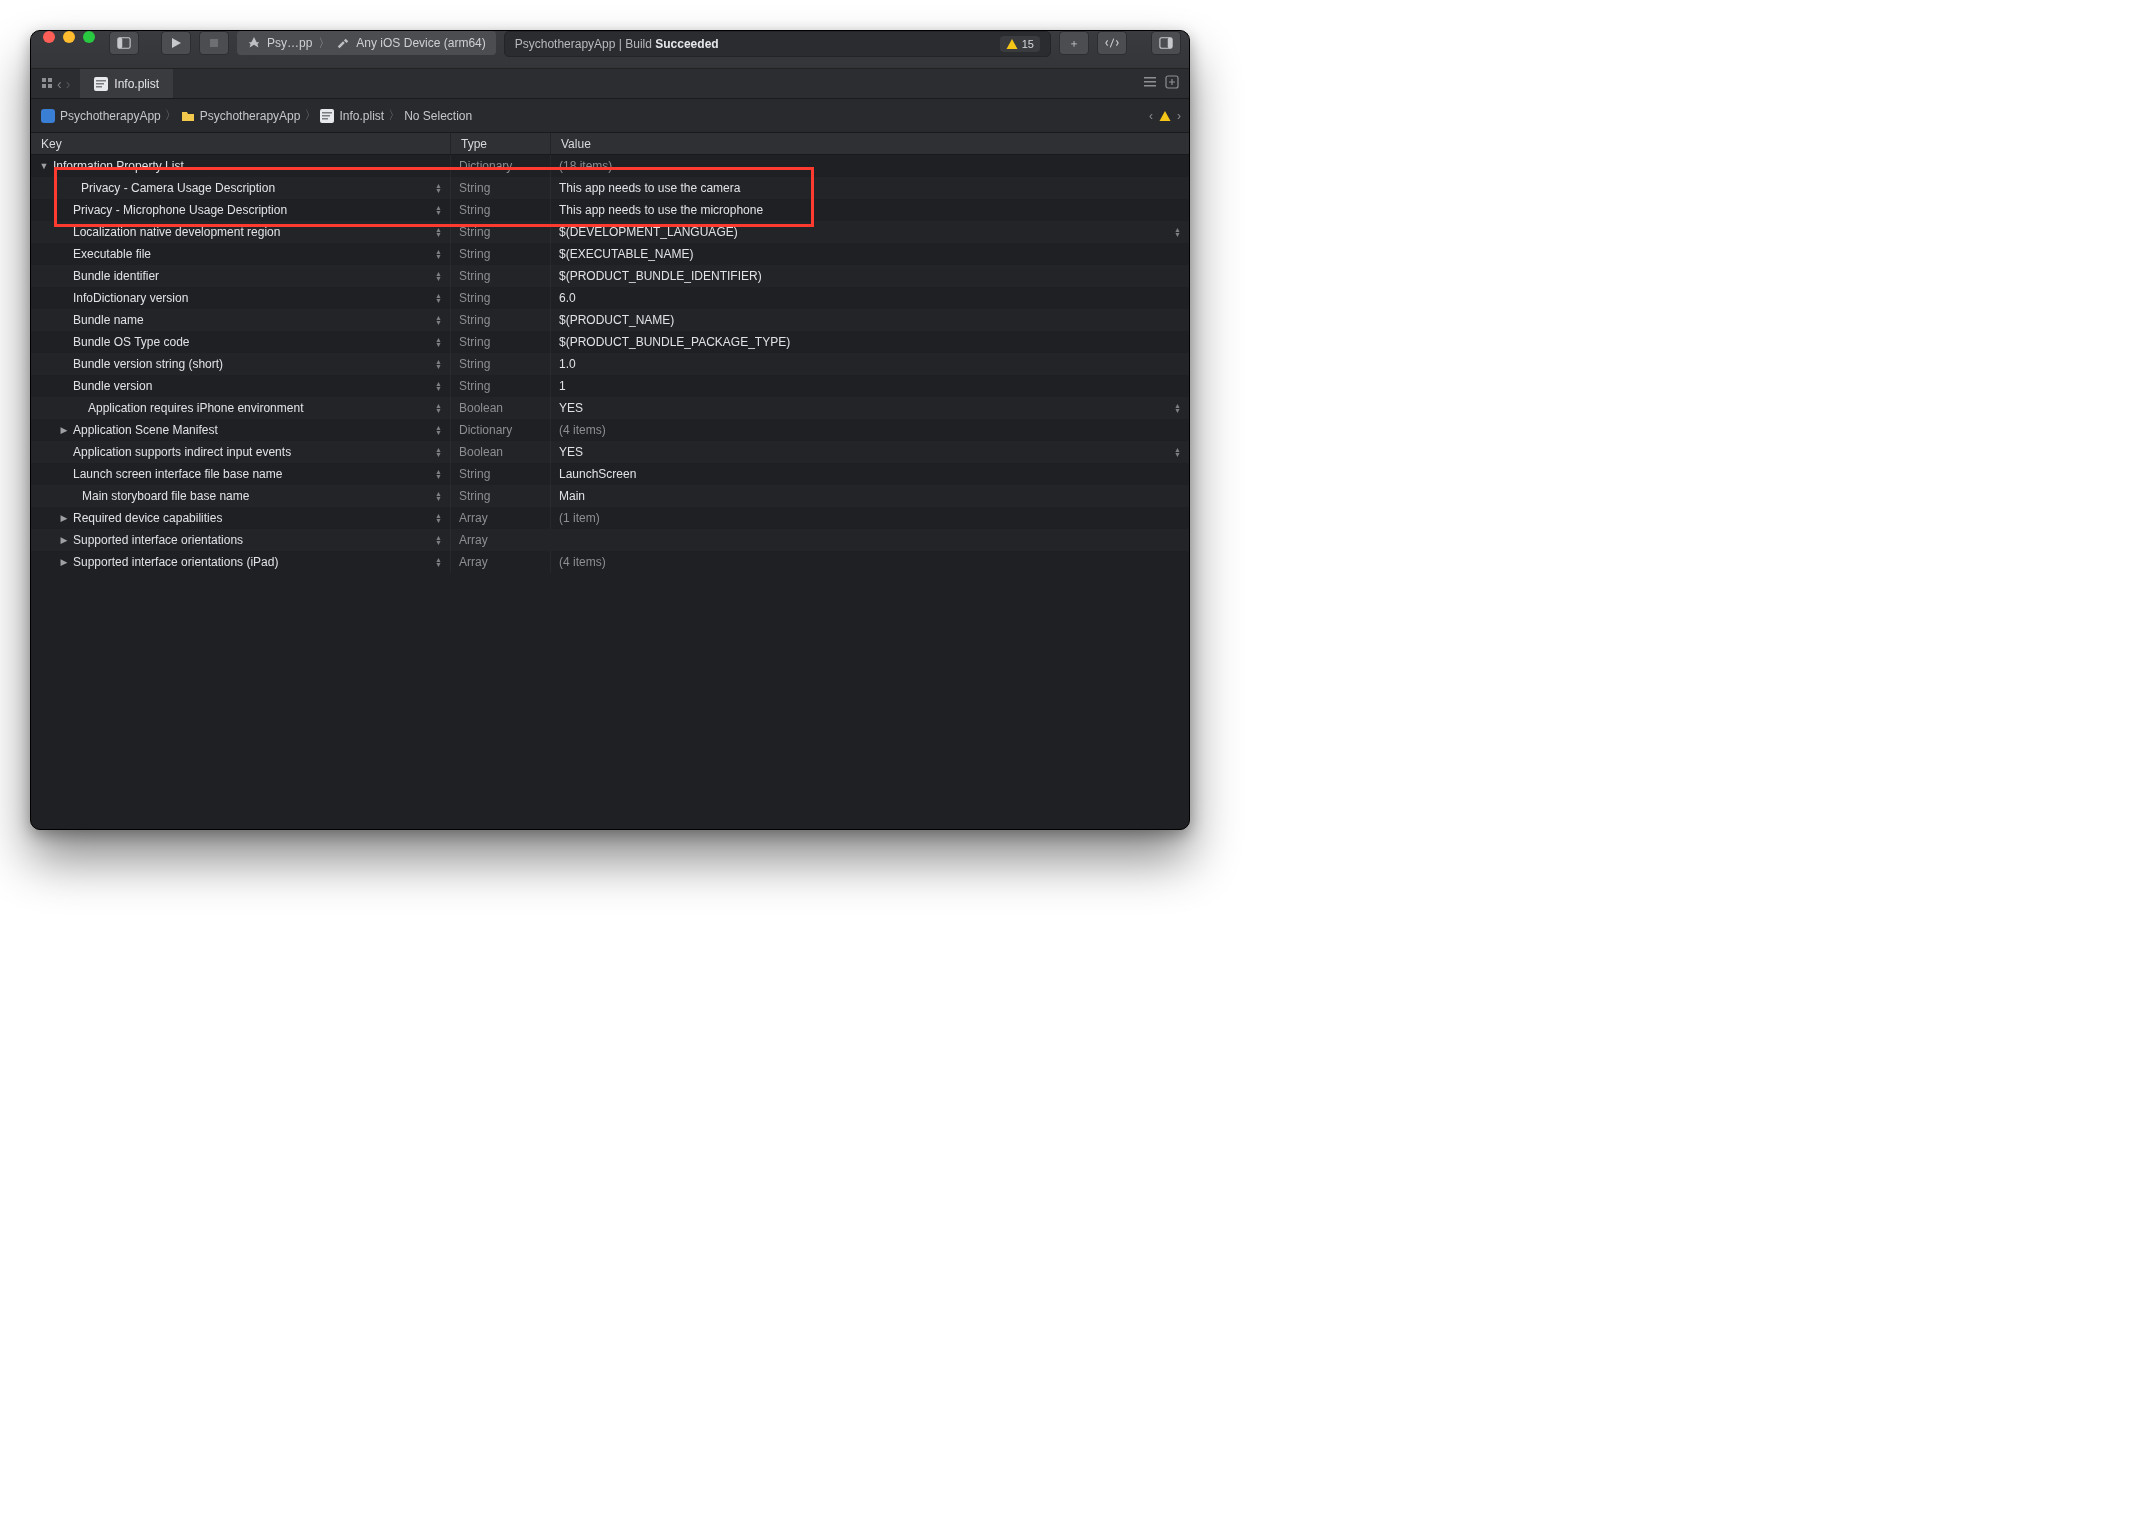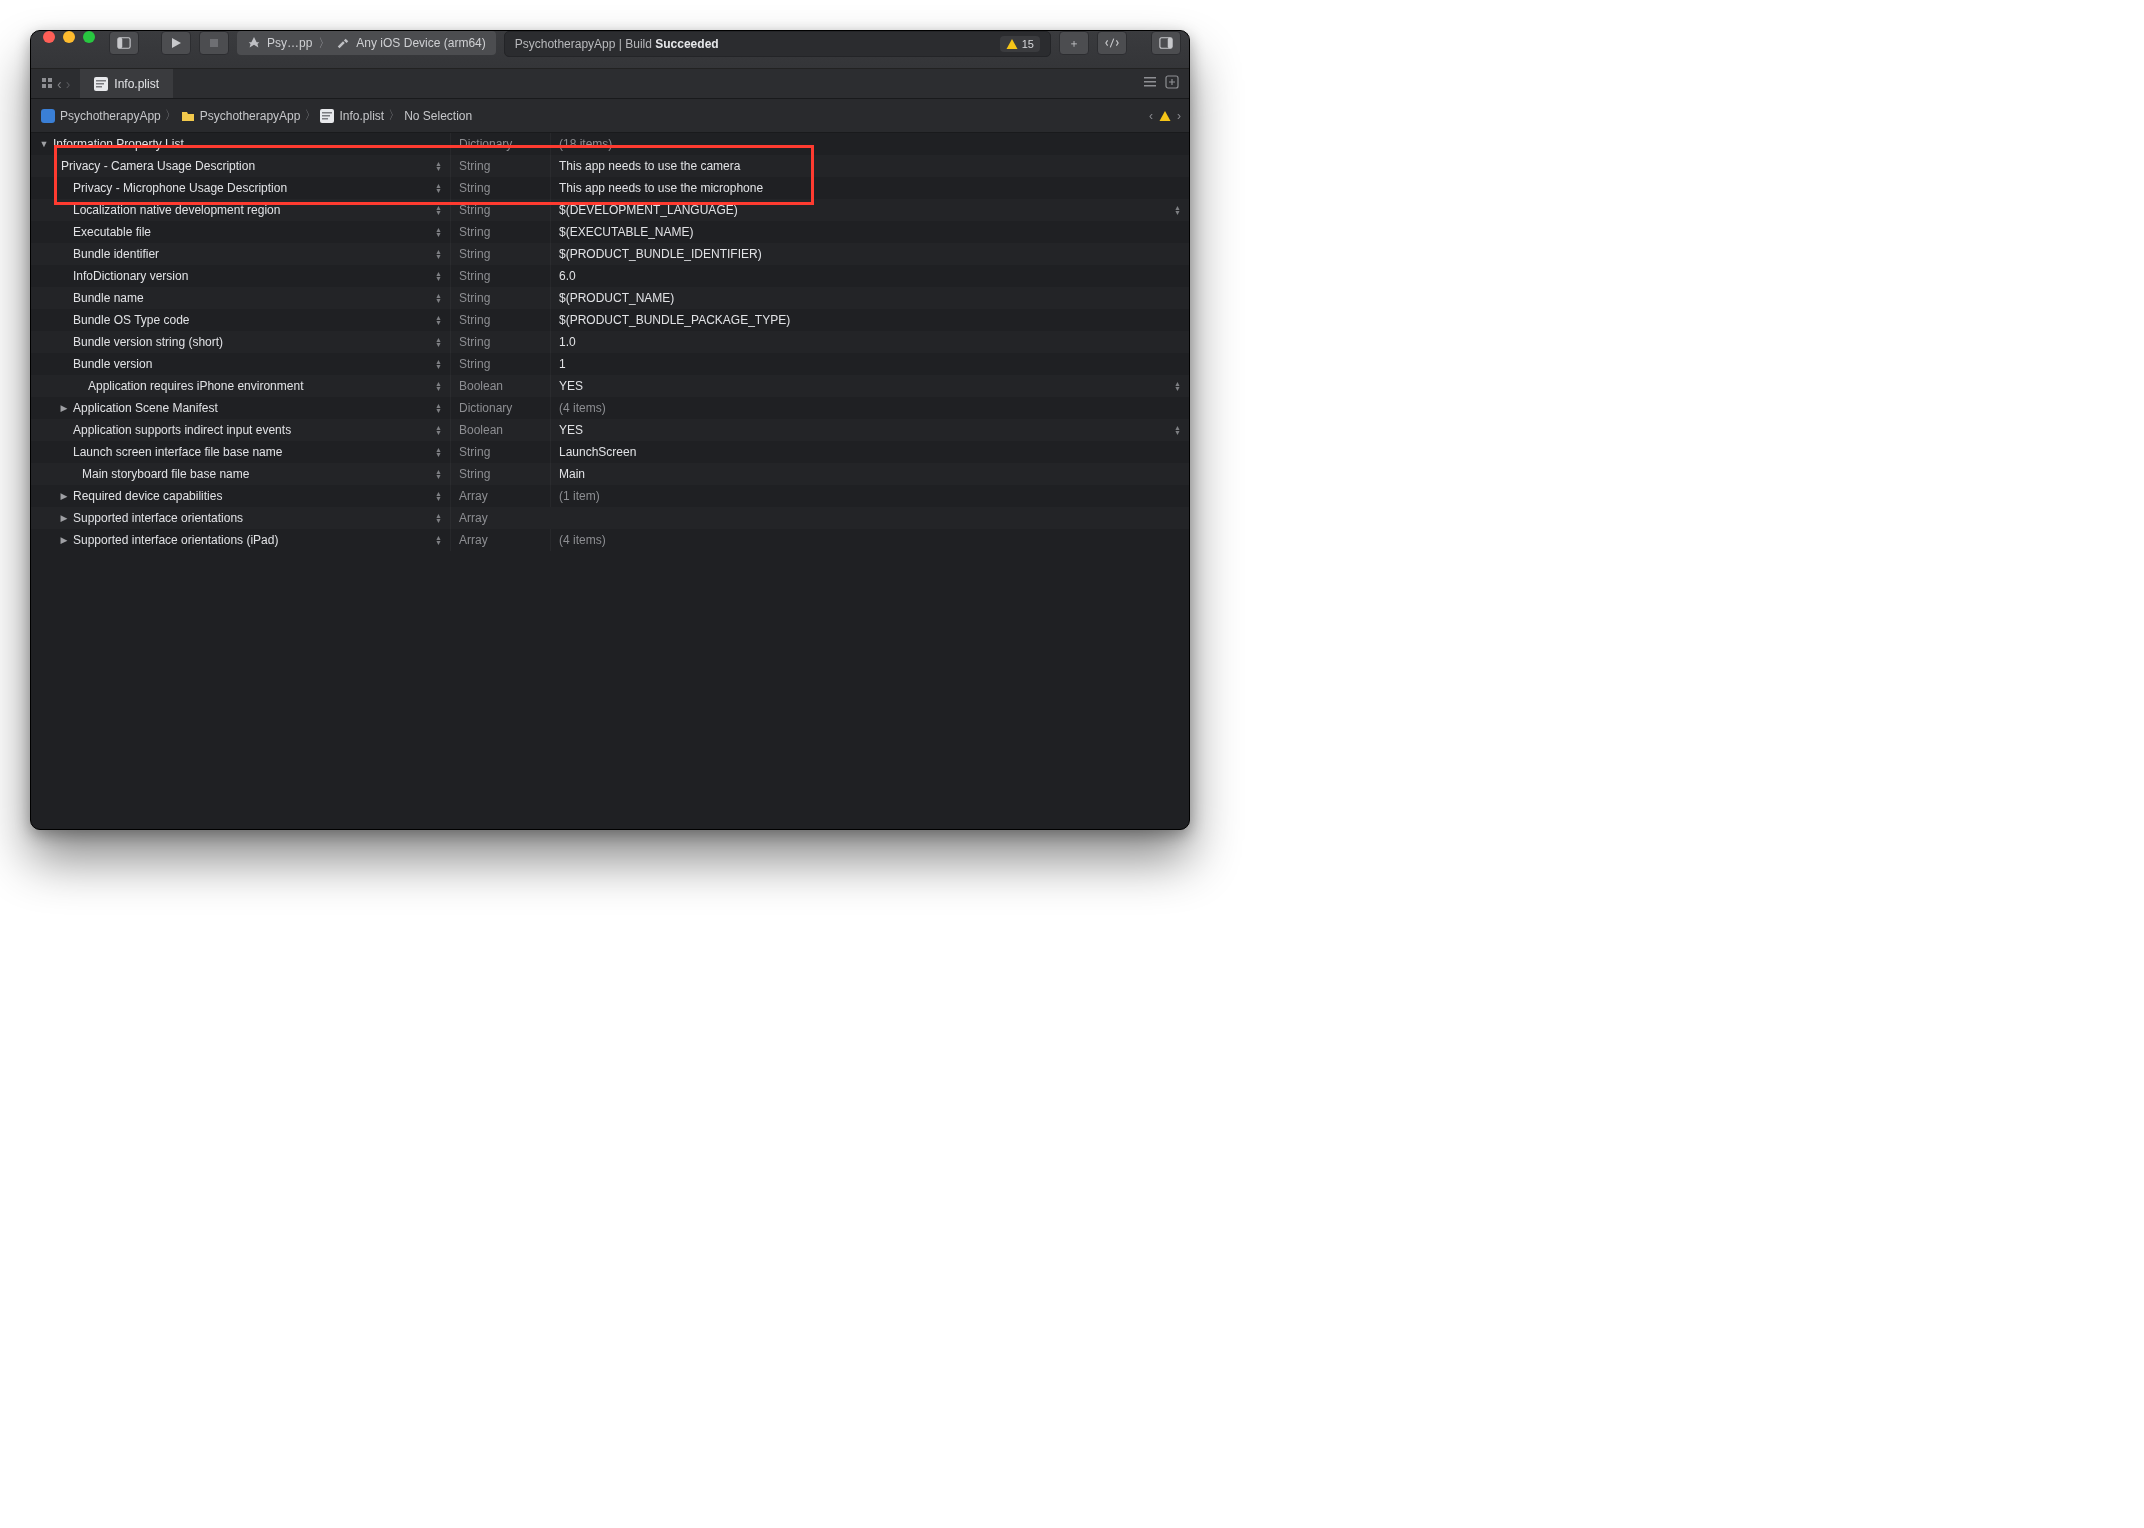--- a/index.html
+++ b/index.html
@@ -202,35 +202,40 @@
       </div>
       <div class="rt">
         <span>‹</span>
         <svg viewBox="0 0 12 12">
             <path d="M6 1l5.5 10H.5z" fill="#f5c518"></path>
           </svg>
         <span>›</span>
       </div>
     </div>
 
+    <div class="hdr">
+      <div>Key</div>
+      <div>Type</div>
+      <div>Value</div>
+    </div>
 
     <div class="rows" id="rows" style="position:relative">
       <div class="hl" id="highlight-box" style="left: 23px; top: 12px; width: 760px; height: 60px;"></div>
     <div class="row">
           <div class="c key" style="padding-left: 8px;">
             <span class="disc">▼</span>
             <span>Information Property List</span>
           </div>
           <div class="c type">Dictionary</div>
           <div class="c">
             <span style="color: rgb(141, 142, 146);">(18 items)</span>
           </div>
         </div>
         <div class="row">
-          <div class="c key" style="padding-left: 16px;">
+          <div class="c key" style="padding-left: 36px;">
             <span class="disc"></span>
             <span>Privacy - Camera Usage Description</span>
             <span class="step">
               <span>▲</span>
               <span>▼</span>
             </span>
           </div>
           <div class="c type">String</div>
           <div class="c">
             <span>This app needs to use the camera</span>

